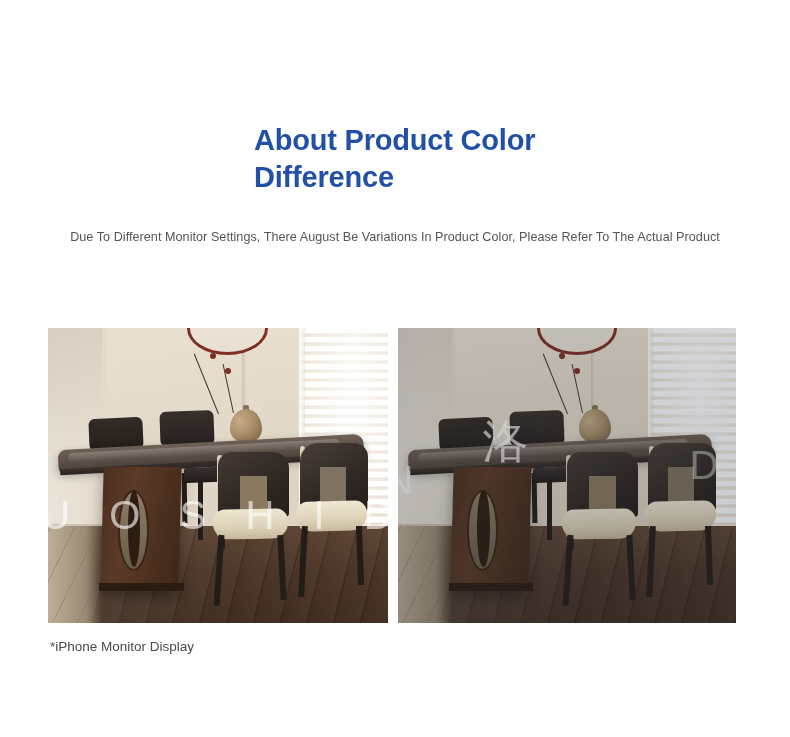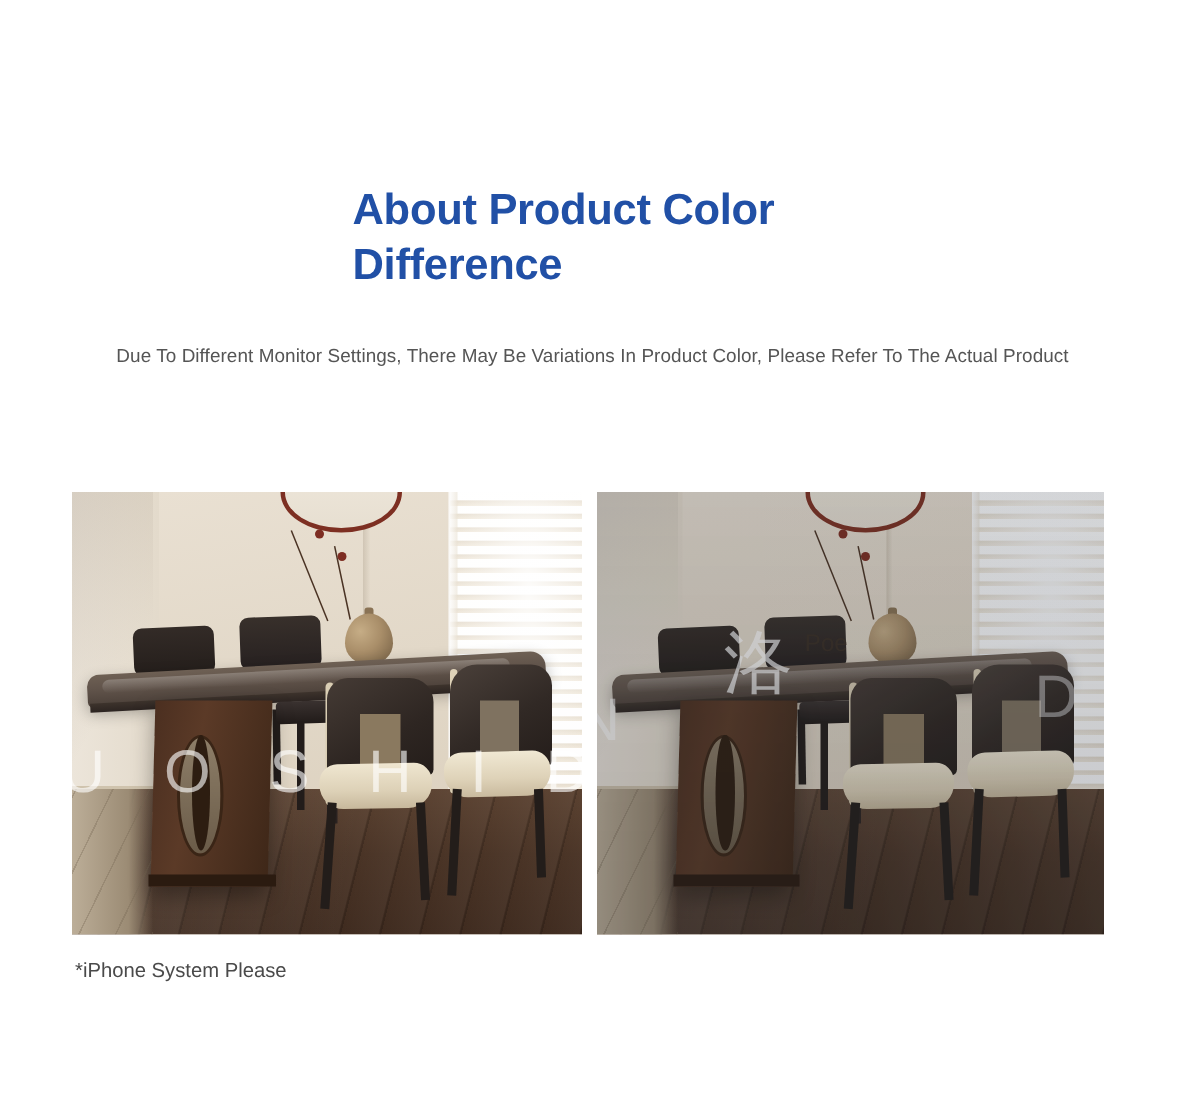--- a/index.html
+++ b/index.html
@@ -18,21 +18,21 @@
 
   .page {
     position: absolute;
     inset: 0;
     background: #ffffff;
   }
 
   
   .heading {
     position: absolute;
-    left: 235px;
+    left: 254px;
     top: 122px;
     width: 330px;
     font-size: 29px;
     line-height: 1.26;
     font-weight: bold;
     color: #2150a6;
     letter-spacing: -0.2px;
   }
 
   
@@ -335,21 +335,21 @@
   .caption-left  { left: 50px;  top: 638px; width: 180px; }
   .caption-right { left: 400px; top: 648px; width: 220px; white-space: nowrap; }
 </style>
 </head>
 <body>
 
 <div class="page">
 
   <div class="heading">About Product Color Difference</div>
 
-  <div class="subtitle">Due To Different Monitor Settings, There May Be Variations In Product Color, Please Refer To The Actual Product</div>
+  <div class="subtitle">Due To Different Monitor Settings, There August Be Variations In Product Color, Please Refer To The Actual Product</div>
 
   <div class="photo photo-left">
     <div class="scene">
       <div class="wall-main"></div>
       <div class="wall-left"></div>
       <div class="wall-shadow"></div>
       <div class="wall-corner"></div>
 
       <div class="window">
         <div class="blinds"></div>
@@ -486,16 +486,16 @@
       <div class="wm-side">N</div>
       <div class="wm-side-r">D</div>
       <div class="wm-cn">洛</div>
       <div class="wm-brand">Poe</div>
 
       <div class="android-grade"></div>
       <div class="android-desat"></div>
     </div>
   </div>
 
-  <div class="caption caption-left">*iPhone System Please</div>
+  <div class="caption caption-left">*iPhone Monitor Display</div>
 
 
 </div>
 
 </body></html>

